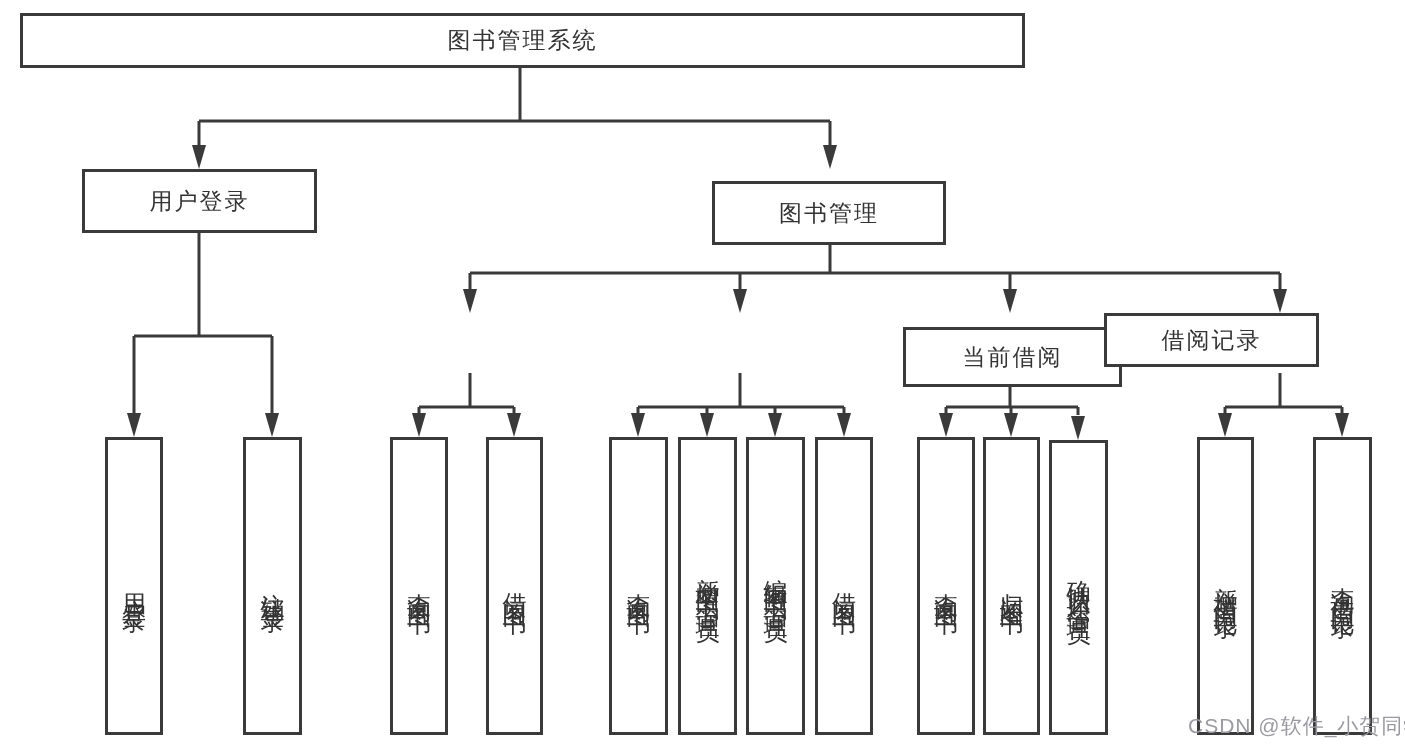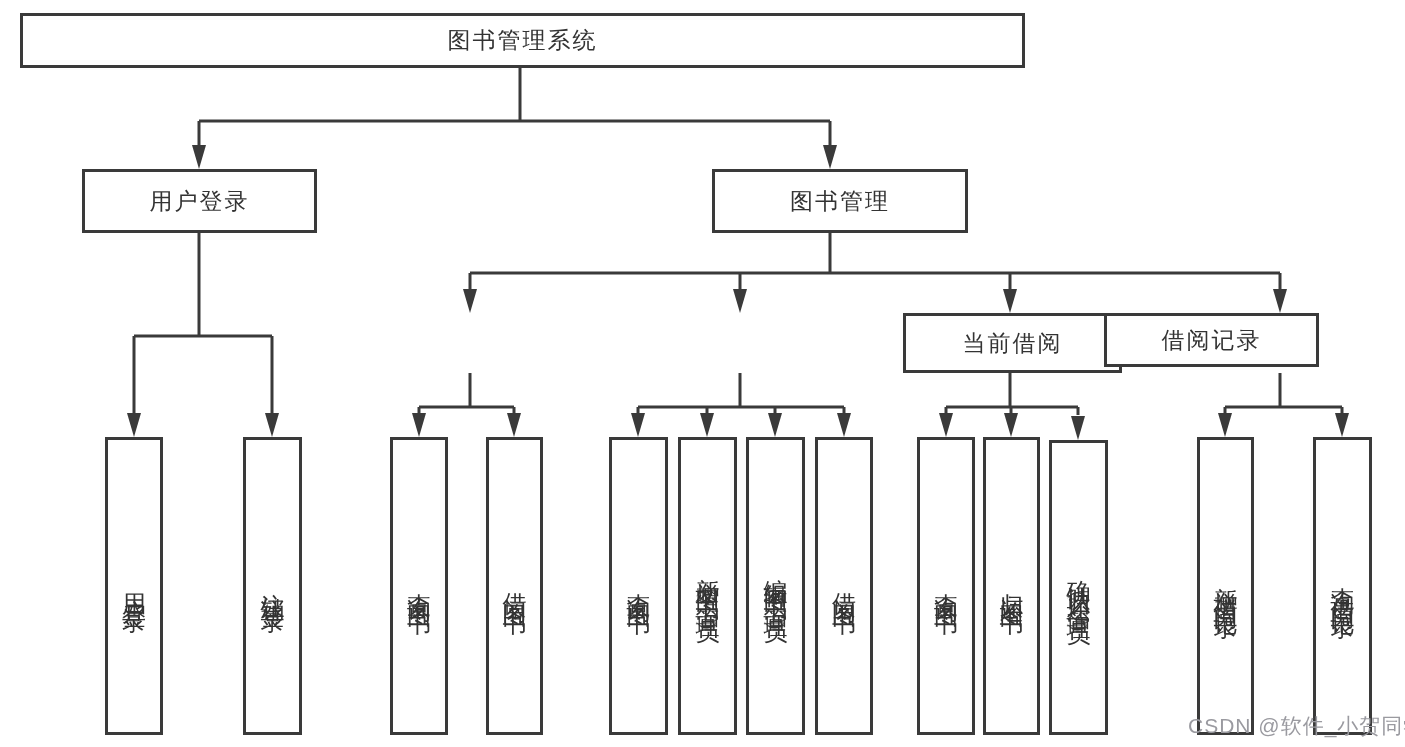--- a/index.html
+++ b/index.html
@@ -57,23 +57,23 @@
       <polygon points="1011,437 1004,413 1018,413"></polygon>
       <polygon points="1078,440 1071,416 1085,416"></polygon>
       <polygon points="1225,437 1218,413 1232,413"></polygon>
       <polygon points="1342,437 1335,413 1349,413"></polygon>
     </g>
   </svg>
 
   <div class="node h" style="left:20px;top:13px;width:1005px;height:55px">图书管理系统</div>
 
   <div class="node h" style="left:82px;top:169px;width:235px;height:64px">用户登录</div>
-  <div class="node h" style="left:712px;top:169px;width:256px;height:64px">图书管理</div>
+  <div class="node h" style="left:712px;top:181px;width:234px;height:64px">图书管理</div>
 
-  <div class="node h" style="left:903px;top:313px;width:219px;height:60px">当前借阅</div>
+  <div class="node h" style="left:903px;top:327px;width:219px;height:60px">当前借阅</div>
   <div class="node h" style="left:1104px;top:313px;width:215px;height:54px">借阅记录</div>
 
   <div class="node v" style="left:105px;top:437px;width:58px;height:298px">
     <span class="vtext">用户登录</span>
     </div>
   <div class="node v" style="left:243px;top:437px;width:59px;height:298px">
     <span class="vtext">注销登录</span>
     </div>
 
   <div class="node v" style="left:390px;top:437px;width:58px;height:298px">

